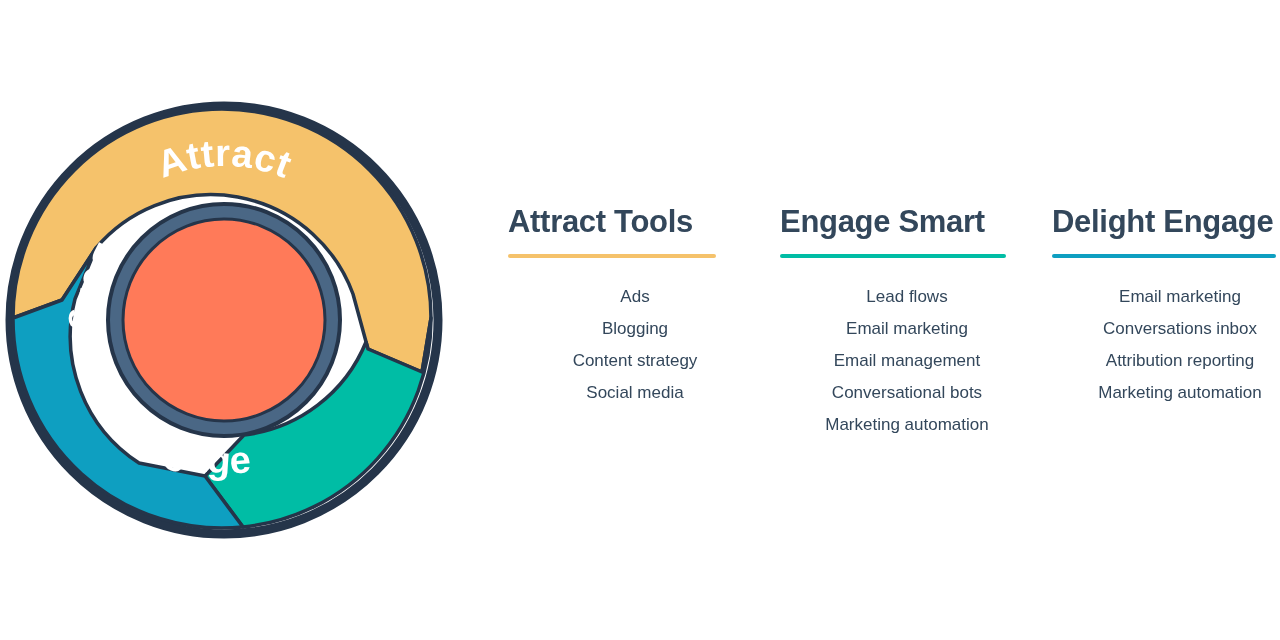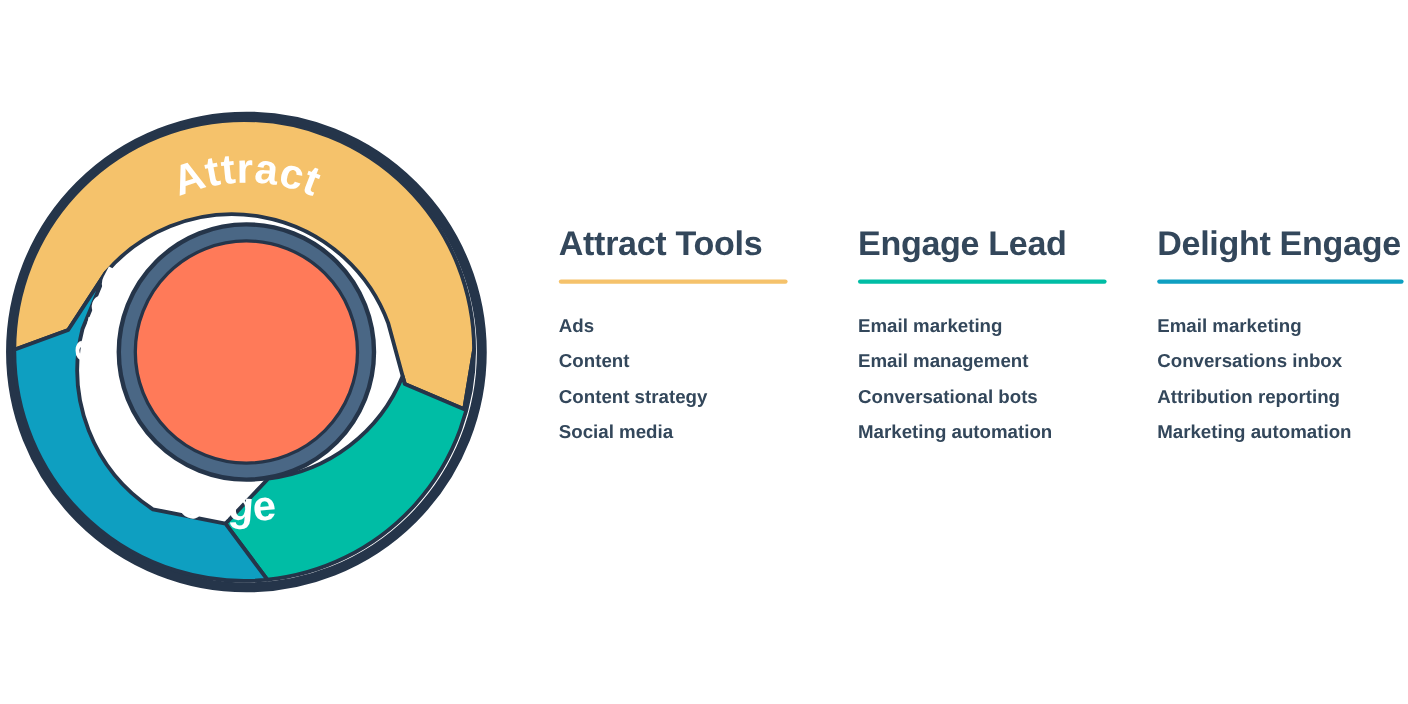--- a/index.html
+++ b/index.html
@@ -64,24 +64,25 @@
     margin-top: 17px;
     margin-bottom: 23px;
   }
   .c-attract .col-rule { background: #f5c26b; width: 208px; }
   .c-engage  .col-rule { background: #00bda5; width: 226px; }
   .c-delight .col-rule { background: #0e9fc1; width: 224px; }
 
   .tool-list { list-style: none; margin: 0; padding: 0; }
   .tool-item {
     font-size: 17px;
-    font-weight: 700;
+    font-weight: 400;
     color: #33475b;
     line-height: 32px;
     white-space: nowrap;
+    text-align: center;
   }
 </style>
 </head>
 <body>
 
 <div id="stage">
 
   <div id="flywheel">
     <svg width="448" height="448" viewBox="0 0 448 448" xmlns="http://www.w3.org/2000/svg">
       <defs>
@@ -152,30 +153,31 @@
     </svg>
   </div>
 
   <div id="columns">
 
     <div class="tool-col c-attract">
       <div class="col-heading">Attract Tools</div>
       <div class="col-rule"></div>
       <ul class="tool-list">
         <li class="tool-item">Ads</li>
-        <li class="tool-item">Content</li>
+        <li class="tool-item">Blogging</li>
         <li class="tool-item">Content strategy</li>
         <li class="tool-item">Social media</li>
       </ul>
     </div>
 
     <div class="tool-col c-engage">
-      <div class="col-heading">Engage Lead</div>
+      <div class="col-heading">Engage Smart</div>
       <div class="col-rule"></div>
       <ul class="tool-list">
+        <li class="tool-item">Lead flows</li>
         <li class="tool-item">Email marketing</li>
         <li class="tool-item">Email management</li>
         <li class="tool-item">Conversational bots</li>
         <li class="tool-item">Marketing automation</li>
       </ul>
     </div>
 
     <div class="tool-col c-delight">
       <div class="col-heading">Delight Engage</div>
       <div class="col-rule"></div>

